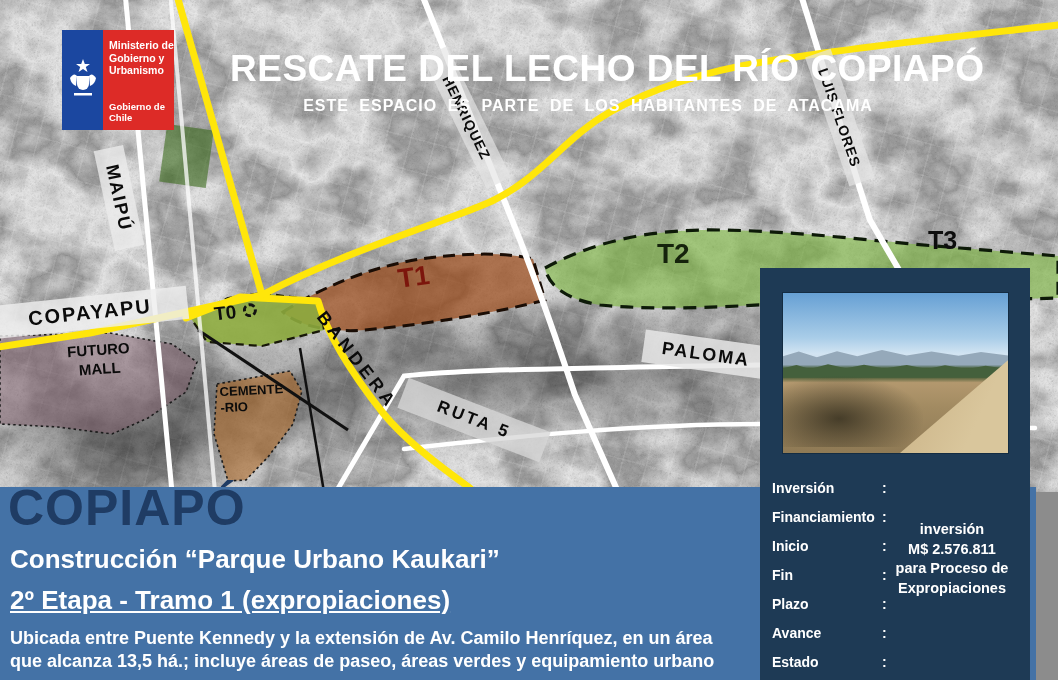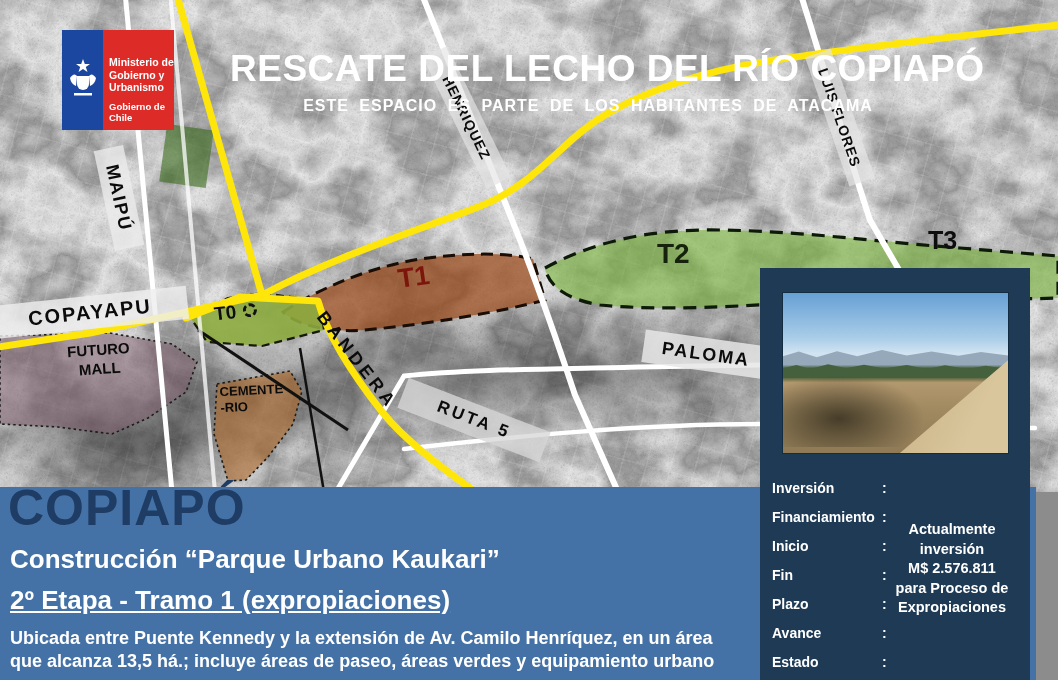--- a/index.html
+++ b/index.html
@@ -49,21 +49,21 @@
     margin-left:7px;}
   .t1{left:398px;top:262px;font-size:27px;color:#7c160c;transform:rotate(-8deg);}
   .t2{left:657px;top:238px;font-size:28px;color:#15230c;}
   .t3{left:928px;top:226px;font-size:25px;color:#0d0d0d;}
 
   
   .logo{position:absolute;left:62px;top:30px;width:112px;height:100px;z-index:5;display:flex;}
   .logo-blue{width:41px;background:#1b47a0;display:flex;flex-direction:column;align-items:center;
     justify-content:center;}
   .logo-red{flex:1;background:#dd2b27;position:relative;color:#fff;font-weight:bold;}
-  .ministry{position:absolute;left:6px;top:26px;font-size:10.5px;line-height:12.5px;}
+  .ministry{position:absolute;left:6px;top:9px;font-size:10.5px;line-height:12.5px;}
   .government{position:absolute;left:6px;bottom:7px;font-size:9.5px;}
   .title{position:absolute;left:230px;top:48px;width:740px;z-index:5;text-align:center;
     color:#fff;font-weight:bold;font-size:37px;letter-spacing:.5px;white-space:nowrap;}
   .subtitle{position:absolute;left:218px;top:97px;width:740px;z-index:5;text-align:center;
     color:#fff;font-weight:bold;font-size:16px;letter-spacing:1px;word-spacing:5px;white-space:nowrap;}
 
   
   .band{position:absolute;left:0;top:487px;width:1036px;height:193px;background:#4472a6;z-index:6;}
   .city{position:absolute;left:8px;top:-8px;font-size:50px;font-weight:bold;color:#1f3c64;
     letter-spacing:1px;}
@@ -247,21 +247,20 @@
       <div class="info-row">
           <span class="il">Avance</span>
           <span class="ic">:</span>
         </div>
       <div class="info-row">
           <span class="il">Estado</span>
           <span class="ic">:</span>
         </div>
     </div>
     <div class="value-block">
-      <span style="display:block">Actualmente</span>
       <span style="display:block">inversión</span>
       <span style="display:block">M$ 2.576.811</span>
       <span style="display:block">para  Proceso de</span>
       <span style="display:block">Expropiaciones</span>
     </div>
   </div>
 
 </div>
 
 </body></html>

